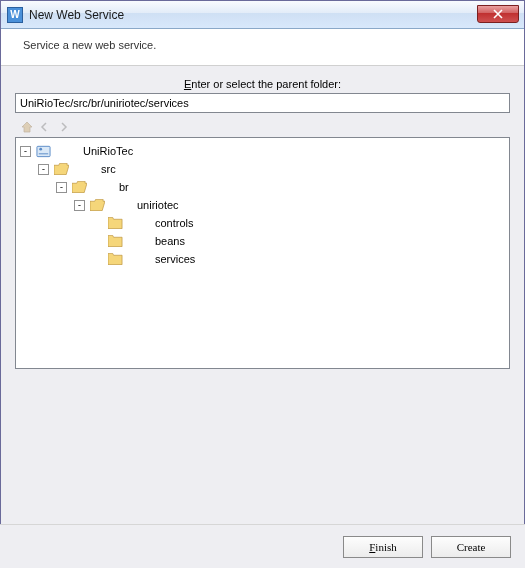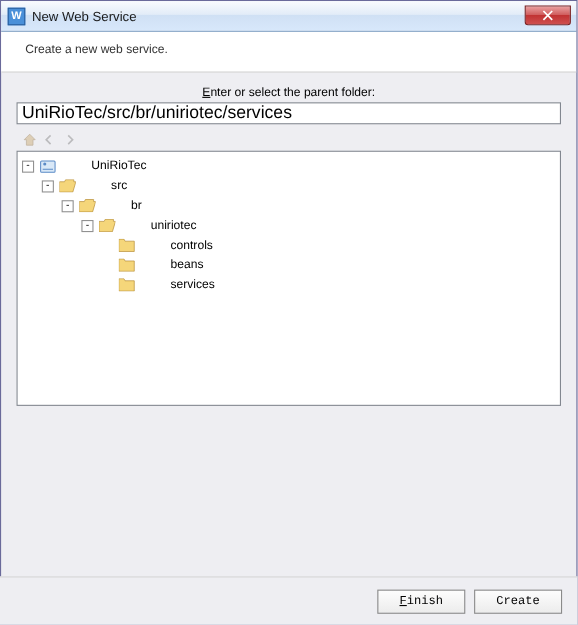--- a/index.html
+++ b/index.html
@@ -70,21 +70,21 @@
     color: #000;
     text-align: center;
   }
   .underline { text-decoration: underline; }
   .text-input {
     width: 100%;
     border: 1px solid #828790;
     background: #fff;
     padding: 3px 4px;
     font-family: inherit;
-    font-size: 16px;
+    font-size: 11px;
     height: 20px;
   }
   .nav-bar {
     display: flex;
     gap: 2px;
     margin: 6px 0 2px;
     padding-left: 4px;
   }
   .nav-bar .nav-btn {
     width: 16px; height: 16px;
@@ -152,41 +152,41 @@
     justify-content: flex-end;
     align-items: center;
     gap: 8px;
     padding: 0 14px;
   }
   .btn {
     min-width: 80px;
     height: 22px;
     background: linear-gradient(#fdfdfd, #ececec);
     border: 1px solid #8a8a8a;
-    font-family: Liberation Mono, monospace;
+    font-family: Liberation Serif, serif;
     font-size: 11px;
     cursor: pointer;
     padding: 0 12px;
   }
 </style>
 </head>
 <body>
 
 <div class="titlebar">
   <span class="app-icon">W</span>
   <span class="title">New Web Service</span>
   <div class="close-btn">
     <svg viewBox="0 0 10 10">
         <path d="M1 1 L9 9 M9 1 L1 9" stroke="#fff" stroke-width="1.6"></path>
       </svg>
   </div>
 </div>
 
 <div class="header">
-  <div class="subtitle">Create a new web service.</div>
+  <div class="subtitle">Service a new web service.</div>
 </div>
 
 <div class="content">
   <label class="label">
     <span></span><span class="underline">E</span><span>nter or select the parent folder:</span>
   </label>
   <input class="text-input" type="text" value="UniRioTec/src/br/uniriotec/services" style="">
 
   <div class="nav-bar">
     <span class="nav-btn">

